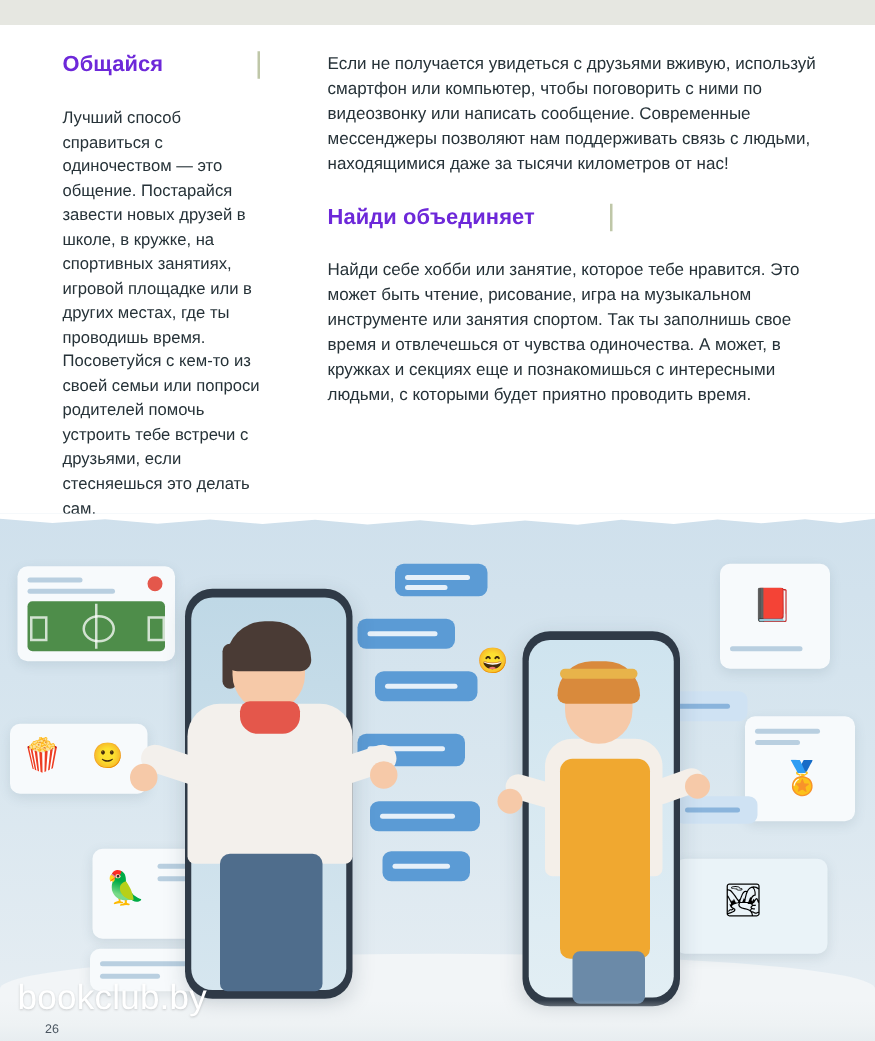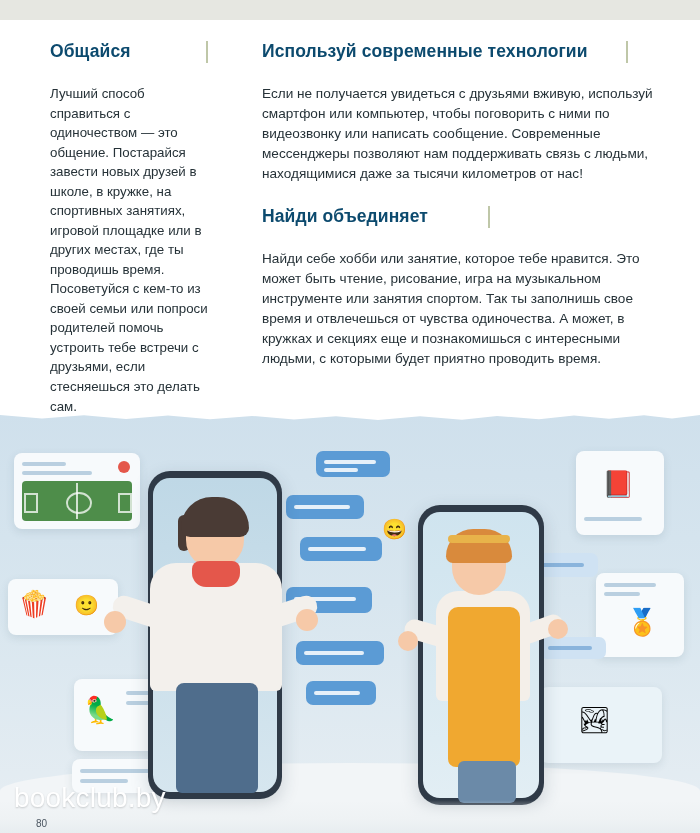--- a/index.html
+++ b/index.html
@@ -52,21 +52,21 @@
   .col-right {
     position: absolute;
     left: 262px;
     top: 15px;
     width: 392px;
   }
   h2.heading {
     margin: 0 0 12px 0;
     font-size: 17.5px;
     font-weight: bold;
-    color: #0c4a6e;
+    color: #6d28d9;
     letter-spacing: 0.1px;
     display: inline-block;
     position: relative;
     padding-right: 8px;
     text-align: center;
   }
   h2.heading.wide {
     font-size: 17.5px;
   }
   .heading-wrap {
@@ -319,24 +319,20 @@
 
     <div class="col-left">
       <div class="heading-wrap w1">
         <h2 class="heading">Общайся</h2>
         <div class="rule"></div>
       </div>
       <p class="body">Лучший способ справиться с одиночеством — это общение. Постарайся завести новых друзей в школе, в кружке, на спортивных занятиях, игровой площадке или в других местах, где ты проводишь время. Посоветуйся с кем-то из своей семьи или попроси родителей помочь устроить тебе встречи с друзьями, если стесняешься это делать сам.</p>
     </div>
 
     <div class="col-right">
-      <div class="heading-wrap w2">
-        <h2 class="heading wide">Используй современные технологии</h2>
-        <div class="rule"></div>
-      </div>
       <p class="body">Если не получается увидеться с друзьями вживую, используй смартфон или компьютер, чтобы поговорить с ними по видеозвонку или написать сообщение. Современные мессенджеры позволяют нам поддерживать связь с людьми, находящимися даже за тысячи километров от нас!</p>
 
       <div class="spacer-block"></div>
 
       <div class="heading-wrap w3">
         <h2 class="heading">Найди объединяет</h2>
         <div class="rule"></div>
       </div>
       <p class="body">Найди себе хобби или занятие, которое тебе нравится. Это может быть чтение, рисование, игра на музыкальном инструменте или занятия спортом. Так ты заполнишь свое время и отвлечешься от чувства одиночества. А может, в кружках и секциях еще и познакомишься с интересными людьми, с которыми будет приятно проводить время.</p>
     </div>
@@ -445,14 +441,14 @@
     <div class="hand hand-gr"></div>
     <div class="girl-apron"></div>
     <div class="girl-legs"></div>
     <div class="girl-head"></div>
     <div class="girl-hair"></div>
     <div class="girl-band"></div>
   </div>
 
   <div class="bottom-fade"></div>
   <div class="watermark">bookclub.by</div>
-  <div class="page-number">80</div>
+  <div class="page-number">26</div>
 </div>
 
 </body></html>

